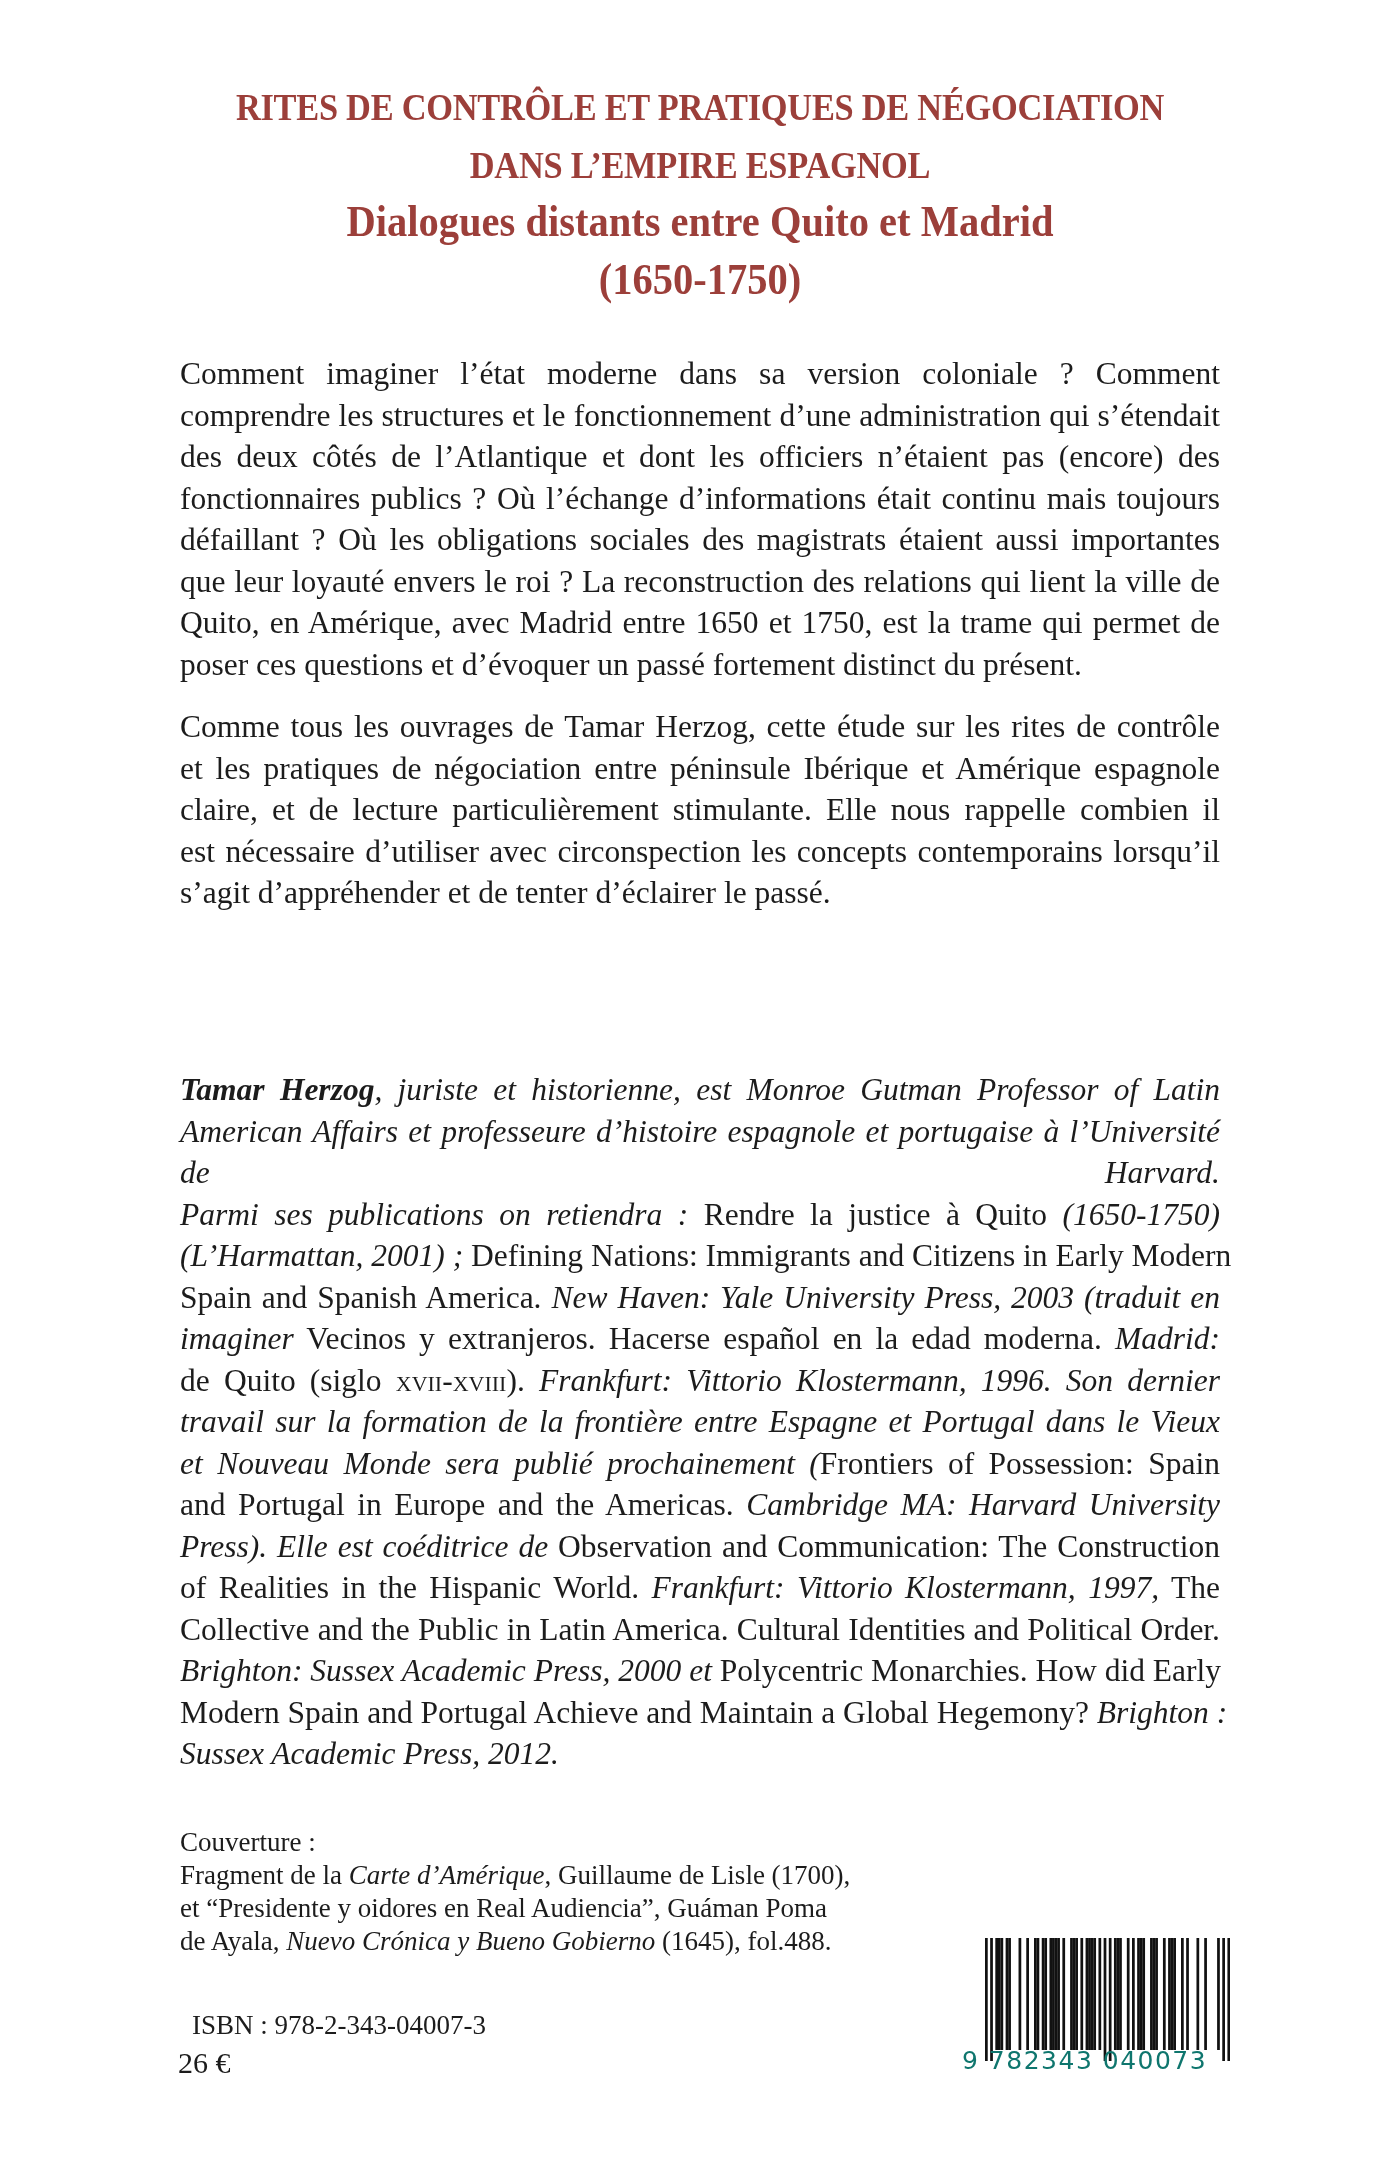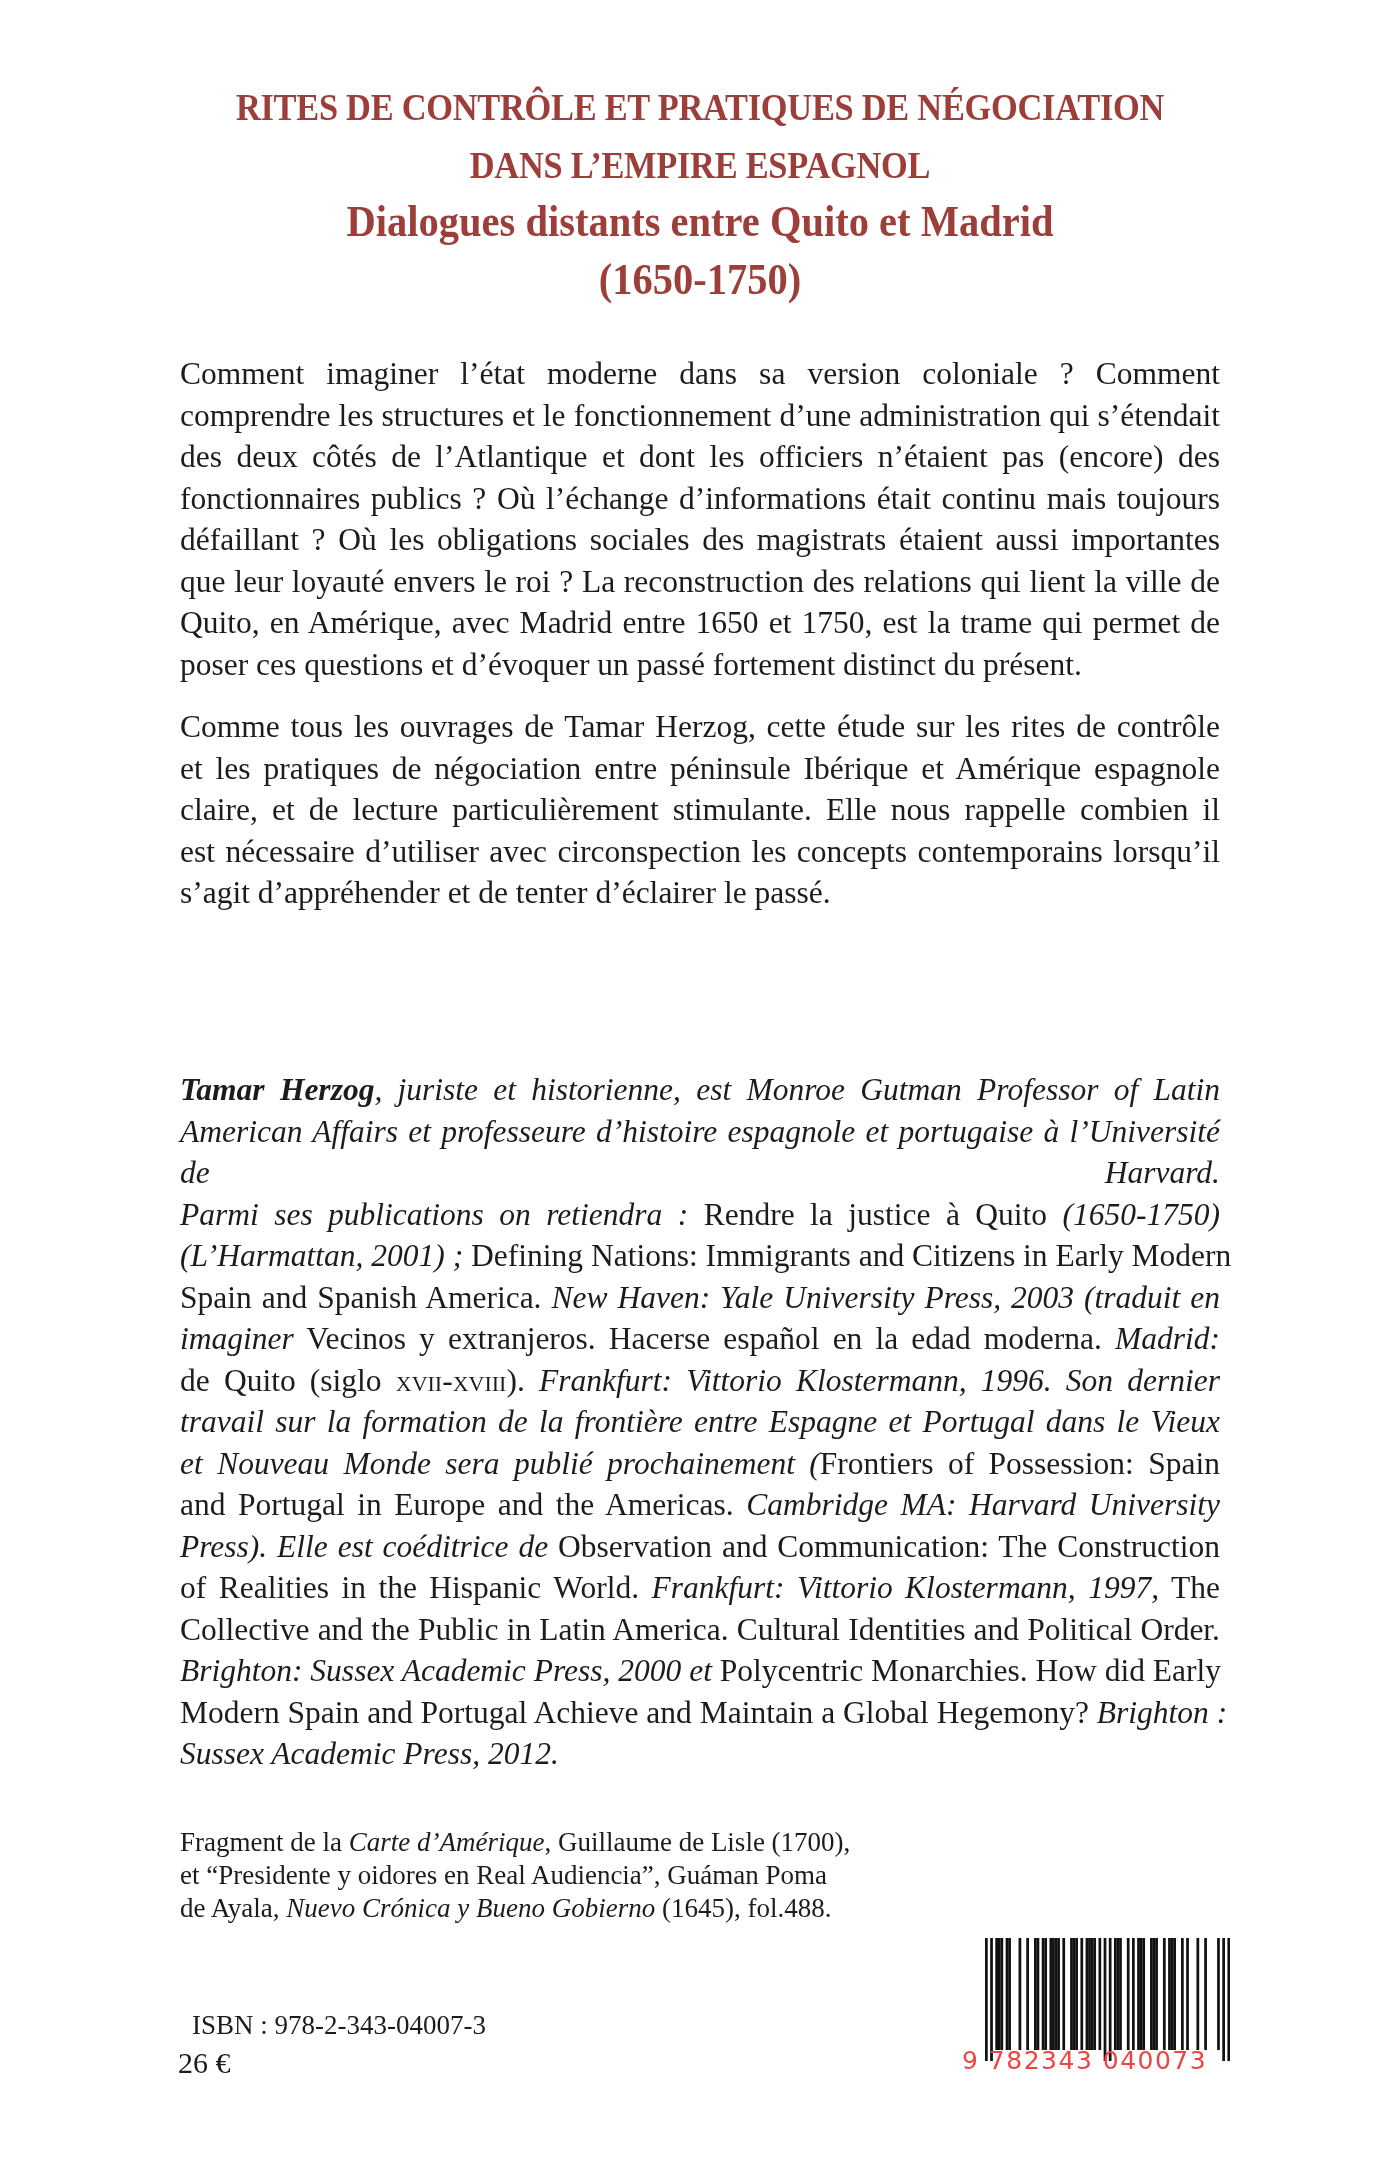--- a/index.html
+++ b/index.html
@@ -20,21 +20,21 @@
   .line span.sc { font-variant: small-caps; margin-top: 44px; }
   #p1 { top: 353px; }
   #p2 { top: 706px; }
   #bio { top: 1069px; }
   .small .line { height: 33px; line-height: 33px; font-size: 27px; text-align: left; text-align-last: left; }
   #cover { top: 1826px; width: 760px; }
   #isbn { position: absolute; left: 192px; top: 2010px; font-size: 27px; }
   #price { position: absolute; left: 178px; top: 2046px; font-size: 30px; }
   #barcode { position: absolute; left: 960px; top: 1930px; width: 270px; height: 150px; }
   #barcode-digits { position: absolute; left: 962px; top: 2046px; width: 270px;
-                    font-family: "DejaVu Sans", sans-serif; font-size: 25px; letter-spacing: 1.5px; color: #ef4444; white-space: pre; }
+                    font-family: "DejaVu Sans", sans-serif; font-size: 25px; letter-spacing: 1.5px; color: #0f766e; white-space: pre; }
 </style>
 </head>
 <body>
 
 <div class="title t1">RITES DE CONTRÔLE ET PRATIQUES DE NÉGOCIATION</div>
 <div class="title t2">DANS L’EMPIRE ESPAGNOL</div>
 <div class="title t3">Dialogues distants entre Quito et Madrid</div>
 <div class="title t4">(1650-1750)</div>
 
 <div class="block" id="p1">
@@ -67,20 +67,21 @@
     <span class="line"><span class="i">et Nouveau Monde sera publié prochainement (</span><span>Frontiers of Possession: Spain</span></span>
     <span class="line"><span>and Portugal in Europe and the Americas. </span><span class="i">Cambridge MA: Harvard University</span></span>
     <span class="line"><span class="i">Press). Elle est coéditrice de</span><span> Observation and Communication: The Construction</span></span>
     <span class="line"><span>of Realities in the Hispanic World. </span><span class="i">Frankfurt: Vittorio Klostermann, 1997,</span><span> The</span></span>
     <span class="line"><span>Collective and the Public in Latin America. Cultural Identities and Political Order.</span></span>
     <span class="line"><span class="i">Brighton: Sussex Academic Press, 2000 et</span><span> Polycentric Monarchies. How did Early</span></span>
     <span class="line"><span>Modern Spain and Portugal Achieve and Maintain a Global Hegemony? </span><span class="i">Brighton :</span></span>
     <span class="line last"><span class="i">Sussex Academic Press, 2012.</span></span>
   </div>
 <div class="block small" id="cover">
+    <span class="line"><span>Couverture :</span></span>
     <span class="line"><span>Fragment de la </span><span class="i">Carte d’Amérique</span><span>, Guillaume de Lisle (1700),</span></span>
     <span class="line"><span>et “Presidente y oidores en Real Audiencia”, Guáman Poma</span></span>
     <span class="line last"><span>de Ayala, </span><span class="i">Nuevo Crónica y Bueno Gobierno</span><span> (1645), fol.488.</span></span>
   </div>
 
 <div id="isbn">ISBN : 978-2-343-04007-3</div>
 <div id="price">26 €</div>
 
 <svg id="barcode" viewBox="0 0 270 150">
     <rect x="25.00" y="8" width="2.73" height="123" fill="#111"></rect>

